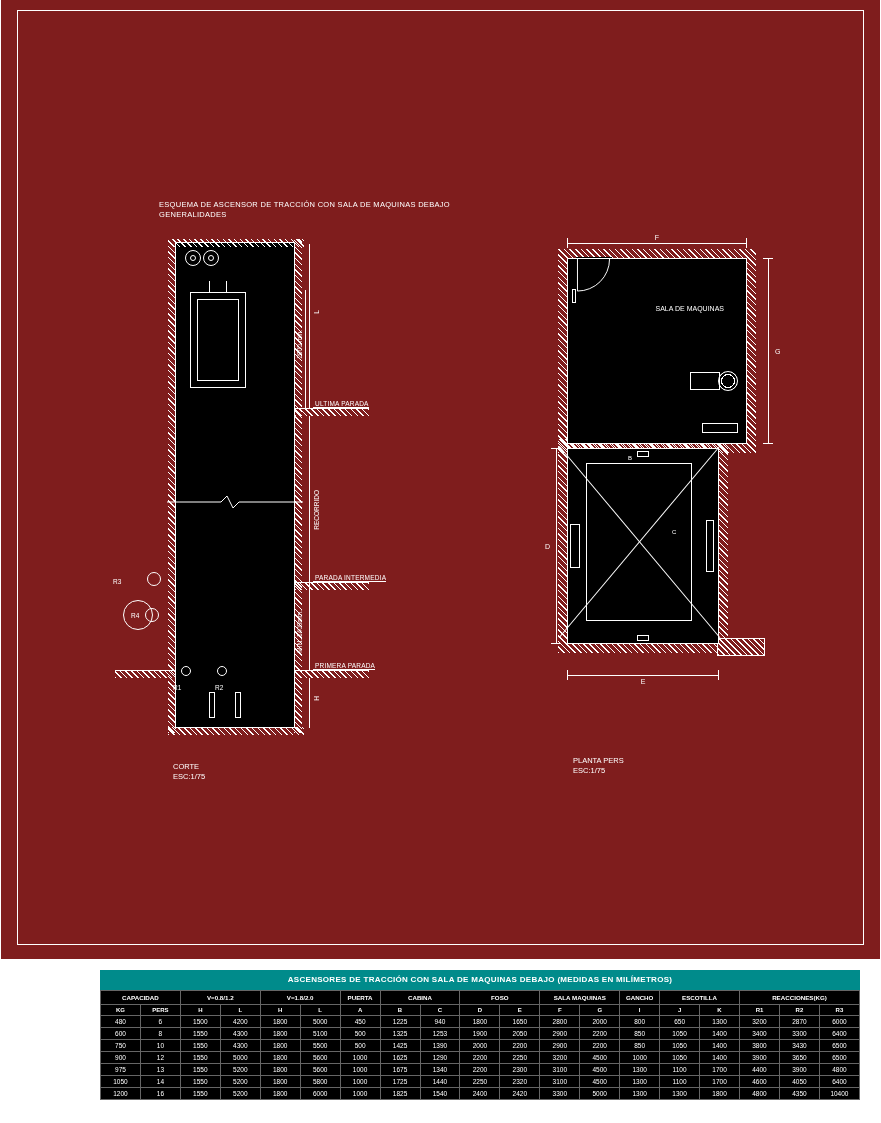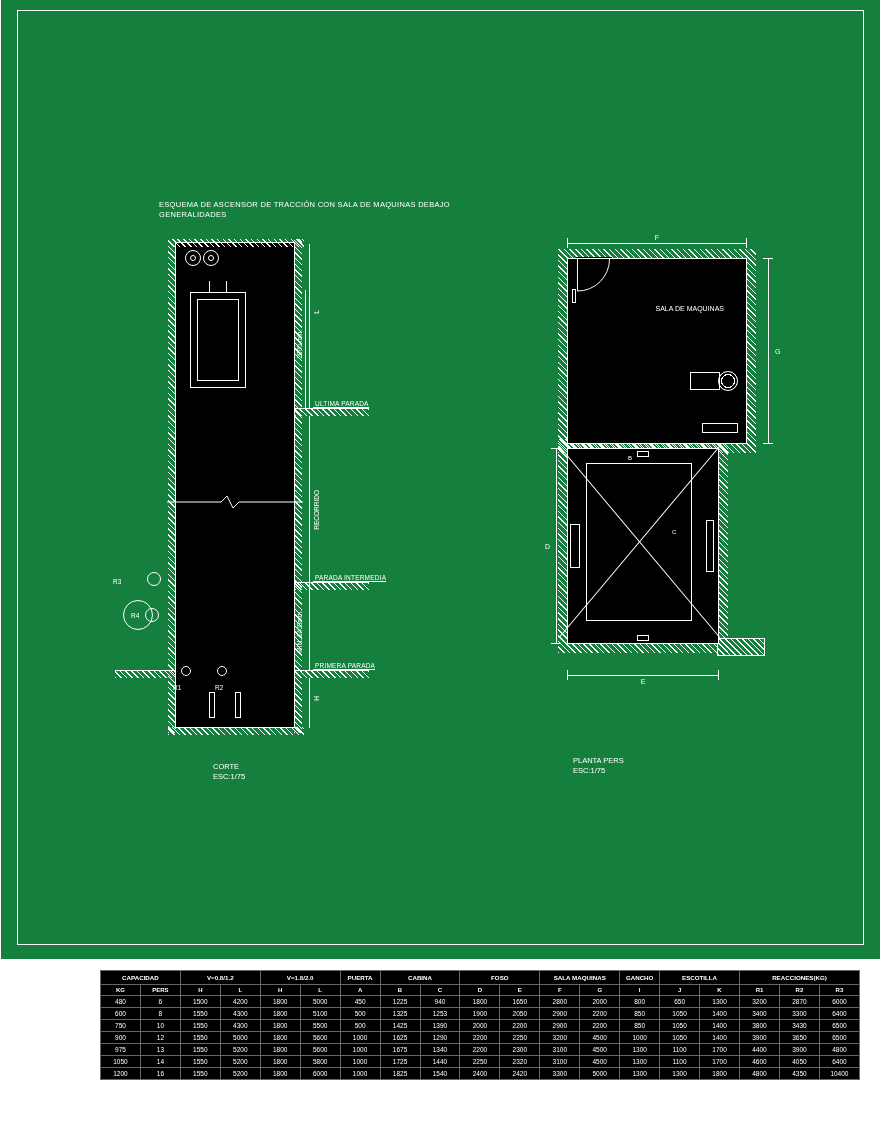--- a/index.html
+++ b/index.html
@@ -4,21 +4,21 @@
 <style>
   * { box-sizing: border-box; }
   body {
     margin: 0;
     background: #fff;
     font-family: Arial, sans-serif;
     width: 881px;
   }
   .wrapper { width: 881px; }
   .cad-panel {
-    background: #15803d;
+    background: #7f1d1d;
     width: 881px;
     height: 960px;
     position: relative;
     color: #fff;
     border: 1px solid #fff;
     border-top: none;
     margin-bottom: 10px;
   }
   .cad-panel .inner-border {
     position: absolute;
@@ -126,21 +126,21 @@
   }
   .pit732 {
     position:absolute; left: 86px; top: 448px;
   }
   .pit732 .stub {
     display:inline-block; width:6px; height:26px; border:1px solid #fff; margin:0 10px;
     position:relative; top:4px;
   }
   .rtag { position:absolute; font-size:6.5px; color:#fff; }
   .corte-title {
-    position:absolute; left:60px; top:522px; font-size:7.5px; color:#fff; line-height:1.3;margin-left:40px;
+    position:absolute; left:60px; top:522px; font-size:7.5px; color:#fff; line-height:1.3;
   }
 
   
   .planta {
     position:absolute;
     left: 546px; top: 234px;
     width: 260px; height: 540px;
   }
   .plan-room1 {
     position:absolute; left:20px; top:24px; width:180px; height:186px;
@@ -372,20 +372,21 @@
       </div>
 
       <div class="plan-title">
         <div>PLANTA PERS</div>
         <div>ESC:1/75</div>
       </div>
     </div>
   </div>
 
   <div class="table-wrap">
+    <div class="table-title">ASCENSORES DE TRACCIÓN CON SALA DE MAQUINAS DEBAJO (MEDIDAS EN MILÍMETROS)</div>
     <table class="spec">
       <thead>
         <tr class="grp">
             <th colspan="2">CAPACIDAD</th>
             <th colspan="2">V=0.8/1.2</th>
             <th colspan="2">V=1.8/2.0</th>
             <th colspan="1">PUERTA</th>
             <th colspan="2">CABINA</th>
             <th colspan="2">FOSO</th>
             <th colspan="2">SALA MAQUINAS</th>

